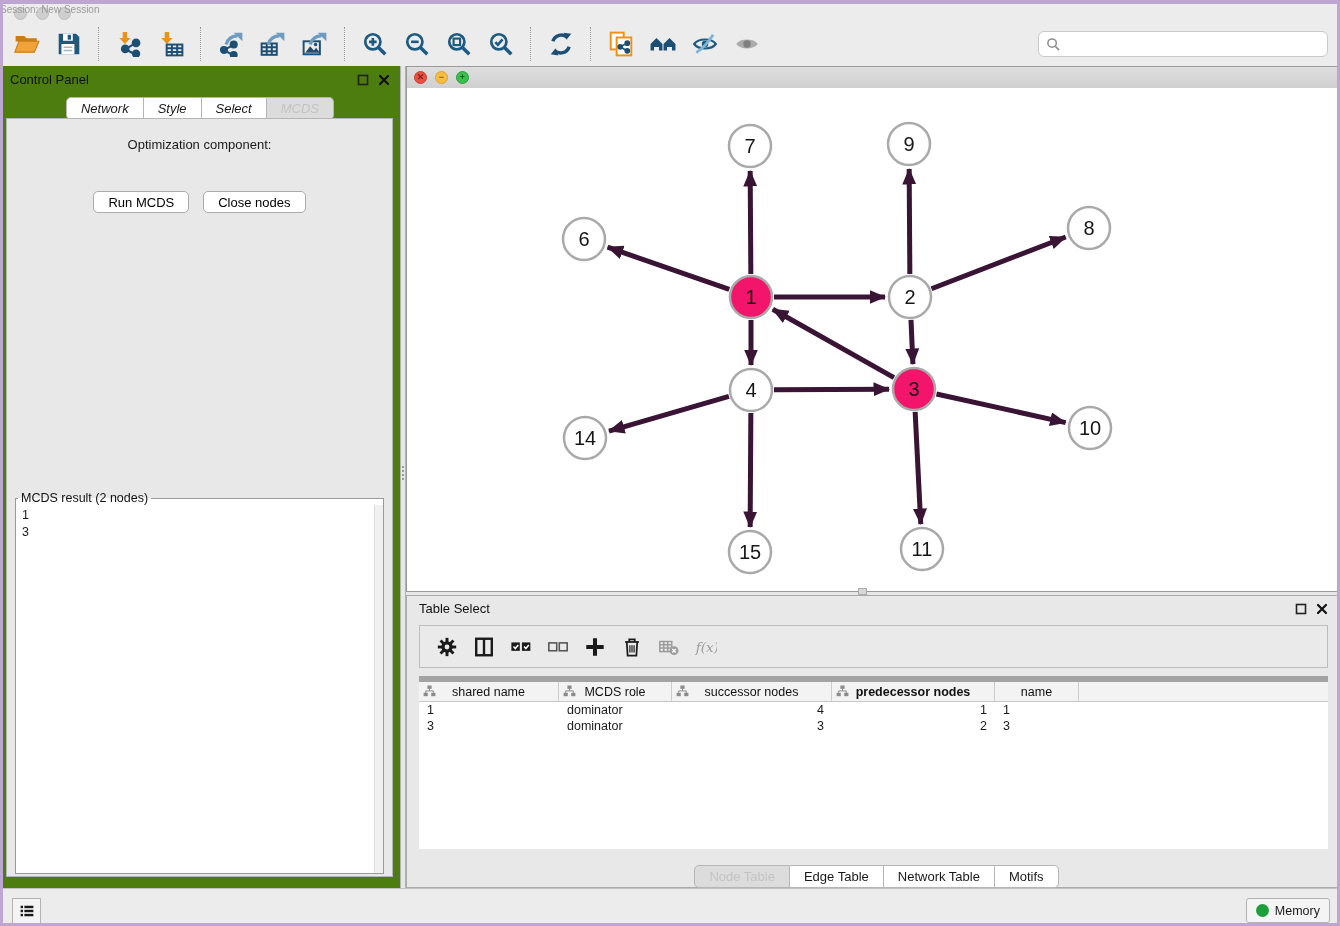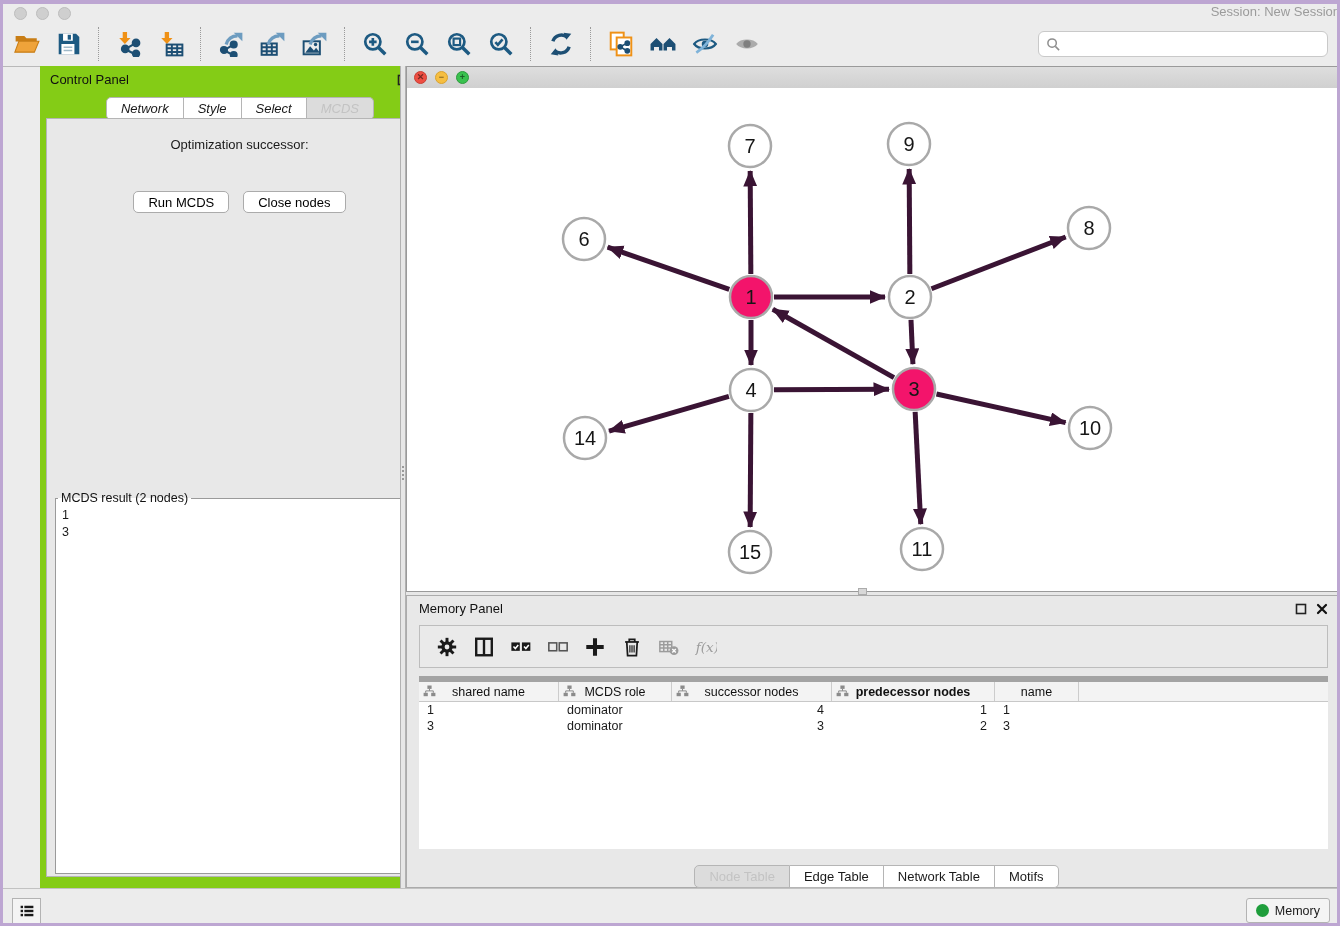--- a/index.html
+++ b/index.html
@@ -7,41 +7,41 @@
     width:1340px;height:926px;position:relative;overflow:hidden;
     background:#ececec;font-family:"Liberation Sans",sans-serif;color:#1a1a1a;
     -webkit-font-smoothing:antialiased;
   }
   #frame{position:absolute;inset:0;border:3px solid #bda6d2;border-top-width:4px;pointer-events:none;z-index:100;}
 
   
   #titlebar{position:absolute;left:0;top:0;width:1340px;height:22px;background:#ececec;border-bottom:1px solid #d4d4d4;}
   .mac-dots{position:absolute;left:14px;top:7px;display:flex;gap:9px;}
   .mac-dots span{width:13px;height:13px;border-radius:50%;background:#cfcfcf;border:1px solid #bdbdbd;box-sizing:border-box;}
-  #win-title{position:absolute;left:0;right:0;top:4px;text-align:right;font-size:13px;color:#9b9b9b;}
+  #win-title{position:absolute;left:0;right:0;top:4px;text-align:left;font-size:10px;color:#9b9b9b;}
 
   
   #toolbar{position:absolute;left:0;top:22px;width:1340px;height:44px;background:#ececec;border-bottom:1px solid #b9b9b9;}
   #toolbar-icons{position:absolute;left:6px;top:0;height:44px;display:flex;align-items:center;}
   .tbtn{width:34px;height:34px;display:flex;align-items:center;justify-content:center;cursor:pointer;margin:0 4px;}
   .tbtn svg{width:26px;height:26px;}
   .tb-divider{width:1px;height:34px;margin:0 8px;border-left:1px dotted #9a9a9a;}
   #searchbox{position:absolute;right:12px;top:9px;width:290px;height:26px;background:#fff;border:1px solid #c9c9c9;border-radius:6px;display:flex;align-items:center;box-sizing:border-box;}
   #searchbox .s-icon{margin:0 4px 0 7px;display:flex;}
   #searchbox .s-icon svg{width:15px;height:15px;}
   #searchbox input{flex:1;border:none;outline:none;background:transparent;font-size:13px;height:20px;font-family:"Liberation Sans",sans-serif;}
 
   
   .panel-title{font-size:13px;color:#111;}
   .panel-btns{display:flex;gap:8px;align-items:center;}
   .pbtn{width:13px;height:13px;display:flex;align-items:center;justify-content:center;cursor:pointer;}
   .pbtn svg{width:12px;height:12px;}
 
   
-  #control-panel{position:absolute;left:0;top:66px;width:400px;height:822px;background:#84cc16;margin-left:40px;}
+  #control-panel{position:absolute;left:0;top:66px;width:400px;height:822px;background:#4d7c0f;}
   #cp-header{position:absolute;left:10px;right:10px;top:6px;display:flex;justify-content:space-between;align-items:center;}
   #cp-tabs{position:absolute;left:0;right:0;top:31px;display:flex;justify-content:center;font-style:italic;}
   .seg-tab{height:21px;line-height:21px;padding:0 14px;background:#fff;border:1px solid #b5b5b5;border-left-width:0;font-size:13px;cursor:pointer;white-space:nowrap;}
   .seg-tab:first-child{border-left-width:1px;border-radius:5px 0 0 5px;}
   .seg-tab:last-child{border-radius:0 5px 5px 0;}
   .seg-tab.active{background:#dcdcdc;color:#c3c3c3;}
   #cp-box{position:absolute;left:6px;right:7px;top:52px;bottom:11px;border:1px solid #b5b5b5;background:#e8e8e8;}
   #opt-label{position:absolute;left:0;right:0;top:18px;text-align:center;font-size:13px;}
   #criterion-select{position:absolute;left:38px;top:41px;width:308px;height:22px;background:#fff;border:1px solid #ababab;border-radius:5px;box-sizing:border-box;display:flex;align-items:center;font-size:13px;cursor:pointer;}
   #criterion-select .sel-text{flex:1;padding-left:9px;}
@@ -286,21 +286,21 @@
         </span>
     </span>
   </div>
   <div id="cp-tabs">
       <div class="seg-tab">Network</div>
       <div class="seg-tab">Style</div>
       <div class="seg-tab">Select</div>
       <div class="seg-tab active">MCDS</div>
     </div>
   <div id="cp-box">
-    <div id="opt-label">Optimization successor:</div>
+    <div id="opt-label">Optimization component:</div>
     <div id="cp-buttons">
       <button>Run MCDS</button>
       <button>Close nodes</button>
     </div>
     <fieldset id="result-box">
       <legend>MCDS result (2 nodes)</legend>
       <div id="result-text">1
 3</div>
       <div class="scroll-track"></div>
     </fieldset>
@@ -386,21 +386,21 @@
         </g>
       </svg></div>
 </div>
 
 <div id="h-split">
     <div class="grip"></div>
   </div>
 
 <div id="table-panel">
   <div id="tp-header">
-    <span class="panel-title">Memory Panel</span>
+    <span class="panel-title">Table Select</span>
     <span class="panel-btns">
       <span class="pbtn">
           <svg viewBox="0 0 12 12">
             <rect x="1.5" y="1.5" width="9" height="9" fill="none" stroke="#222" stroke-width="1.6"></rect>
           </svg>
         </span>
       <span class="pbtn">
           <svg viewBox="0 0 12 12">
             <path d="M2 2l8 8M10 2l-8 8" stroke="#111" stroke-width="2.2" stroke-linecap="round"></path>
           </svg>

